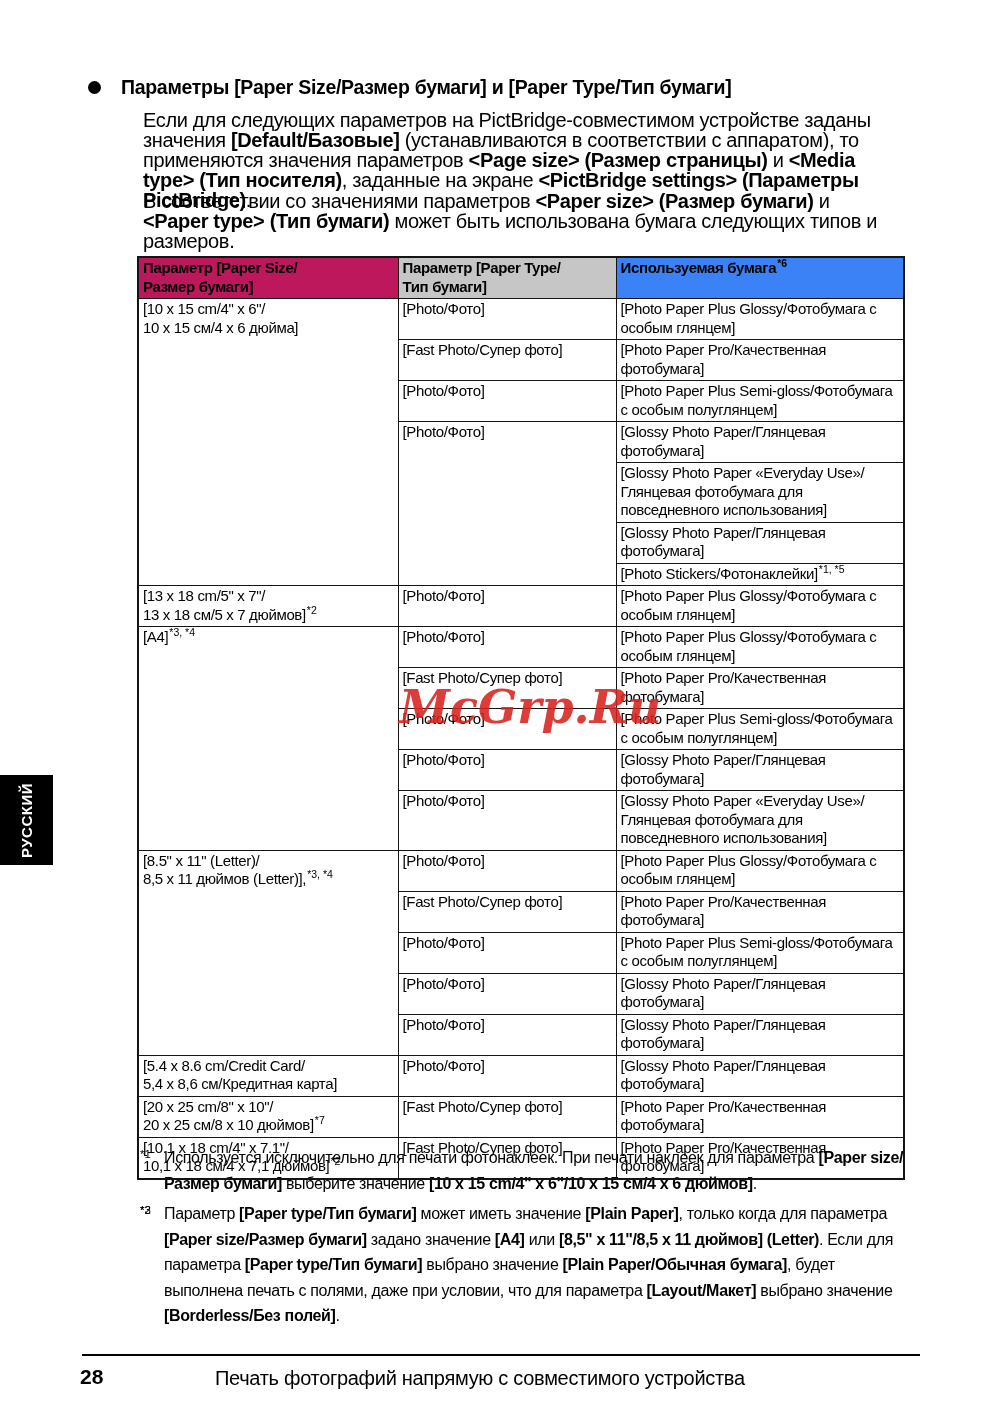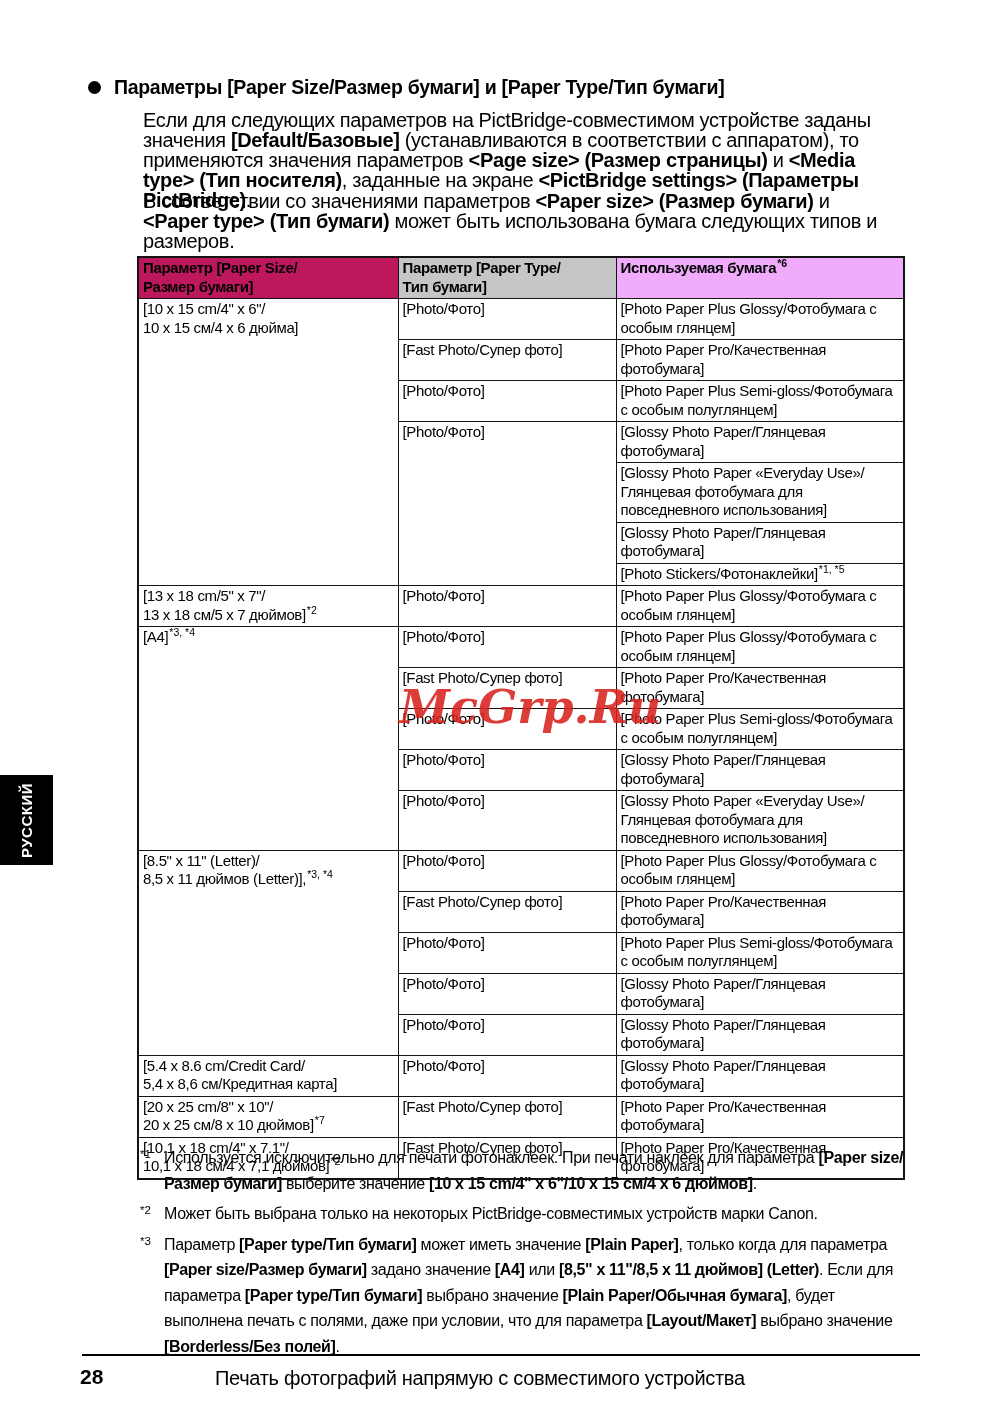--- a/index.html
+++ b/index.html
@@ -2,21 +2,21 @@
 <html><head>
 <meta charset="utf-8">
 <style>
   html,body { margin:0; padding:0; background:#ffffff; }
   .page {
     position:relative; width:1000px; height:1417px; background:#ffffff;
     font-family:"Liberation Sans", sans-serif; color:#000; overflow:hidden;
   }
   
   .heading {
-    position:absolute; left:88px; top:76px; display:flex; align-items:center; gap:13px;
+    position:absolute; left:88px; top:76px; display:flex; align-items:center; gap:20px;
     font-weight:bold; font-size:19.5px; letter-spacing:-0.3px; white-space:nowrap;
   }
   .heading .bullet { width:13px; height:13px; background:#000; border-radius:50%; flex:0 0 auto; }
   
   .para {
     position:absolute; left:143px; width:748px; font-size:20px; line-height:20px;
     letter-spacing:-0.35px;
   }
   #para1 { top:110px; }
   #para2 { top:191px; }
@@ -76,21 +76,21 @@
     <table class="paper">
       <colgroup>
         <col class="col-size">
           <col class="col-type">
           <col class="col-paper">
       </colgroup>
       <thead>
           <tr>
             <th style="background: #be185d;">Параметр [Paper Size/<br>Размер бумаги]</th>
             <th style="background: rgb(198, 198, 198); margin-left: 20px;">Параметр [Paper Type/<br>Тип бумаги]</th>
-            <th style="background: #f0abfc;">Используемая бумага<sup class="s">*6</sup></th>
+            <th style="background: #3b82f6;">Используемая бумага<sup class="s">*6</sup></th>
           </tr>
         </thead>
       <tbody>
           <tr>
             <td rowspan="7">[10 x 15 cm/4" x 6"/<br>10 x 15 см/4 x 6 дюйма]</td>
             <td rowspan="1">[Photo/Фото]</td>
             <td>[Photo Paper Plus Glossy/Фотобумага с особым глянцем]</td>
           </tr>
           <tr>
             <td rowspan="1">[Fast Photo/Супер фото]</td>
@@ -176,21 +176,21 @@
             <td>[Photo Paper Pro/Качественная фотобумага]</td>
           </tr>
         </tbody>
     </table>
   </div>
 
   <div class="watermark" style="color: rgb(216, 35, 30);">McGrp.Ru</div>
 
   <div class="footnotes">
       <div class="footnote"><span class="fn-marker">*1</span><span>Используется исключительно для печати фотонаклеек. При печати наклеек для параметра <b>[Paper size/Размер бумаги]</b> выберите значение <b>[10 x 15 cm/4" x 6"/10 x 15 см/4 x 6 дюймов]</b>.</span></div>
-      <div class="footnote"><span class="fn-marker">*2</span><span>Может быть выбрана только на некоторых PictBridge-совместимых устройств марки Canon.</span></div>
+      <div class="footnote"><span class="fn-marker">*2</span></div>
       <div class="footnote"><span class="fn-marker">*3</span><span>Параметр <b>[Paper type/Тип бумаги]</b> может иметь значение <b>[Plain Paper]</b>, только когда для параметра <b>[Paper size/Размер бумаги]</b> задано значение <b>[A4]</b> или <b>[8,5" x 11"/8,5 x 11 дюймов]</b> <b>(Letter)</b>. Если для параметра <b>[Paper type/Тип бумаги]</b> выбрано значение <b>[Plain Paper/Обычная бумага]</b>, будет выполнена печать с полями, даже при условии, что для параметра <b>[Layout/Макет]</b> выбрано значение <b>[Borderless/Без полей]</b>.</span></div>
     </div>
 
   <div class="footer-line"></div>
   <div class="page-number">28</div>
   <div class="footer-title">Печать фотографий напрямую с совместимого устройства</div>
 
 </div>
 
 </body></html>

